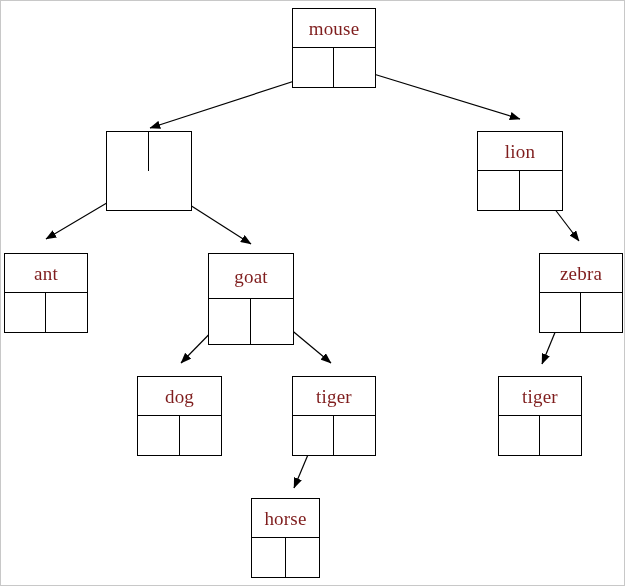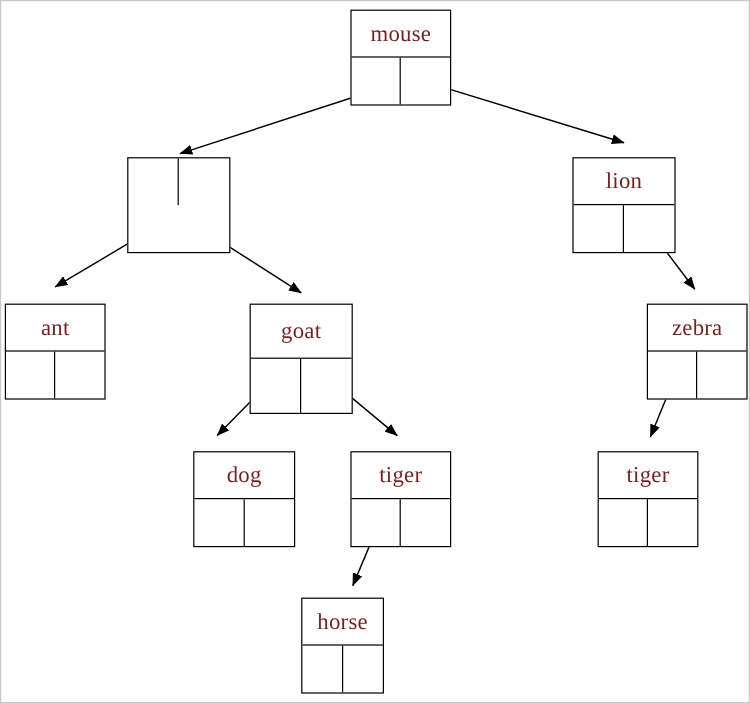--- a/index.html
+++ b/index.html
@@ -118,21 +118,21 @@
           <div class="ptr right"></div>
         </div>
       </div>
       <div class="node" style="left: 538px; top: 252px; width: 84px; height: 80px;">
         <div class="node-label">zebra</div>
         <div class="node-pointers">
           <div class="ptr left"></div>
           <div class="ptr right"></div>
         </div>
       </div>
-      <div class="node" style="left: 136px; top: 375px; width: 85px; height: 80px; margin-left: 24px;">
+      <div class="node" style="left: 136px; top: 375px; width: 85px; height: 80px;">
         <div class="node-label">dog</div>
         <div class="node-pointers">
           <div class="ptr left"></div>
           <div class="ptr right"></div>
         </div>
       </div>
       <div class="node" style="left: 291px; top: 375px; width: 84px; height: 80px;">
         <div class="node-label">tiger</div>
         <div class="node-pointers">
           <div class="ptr left"></div>

